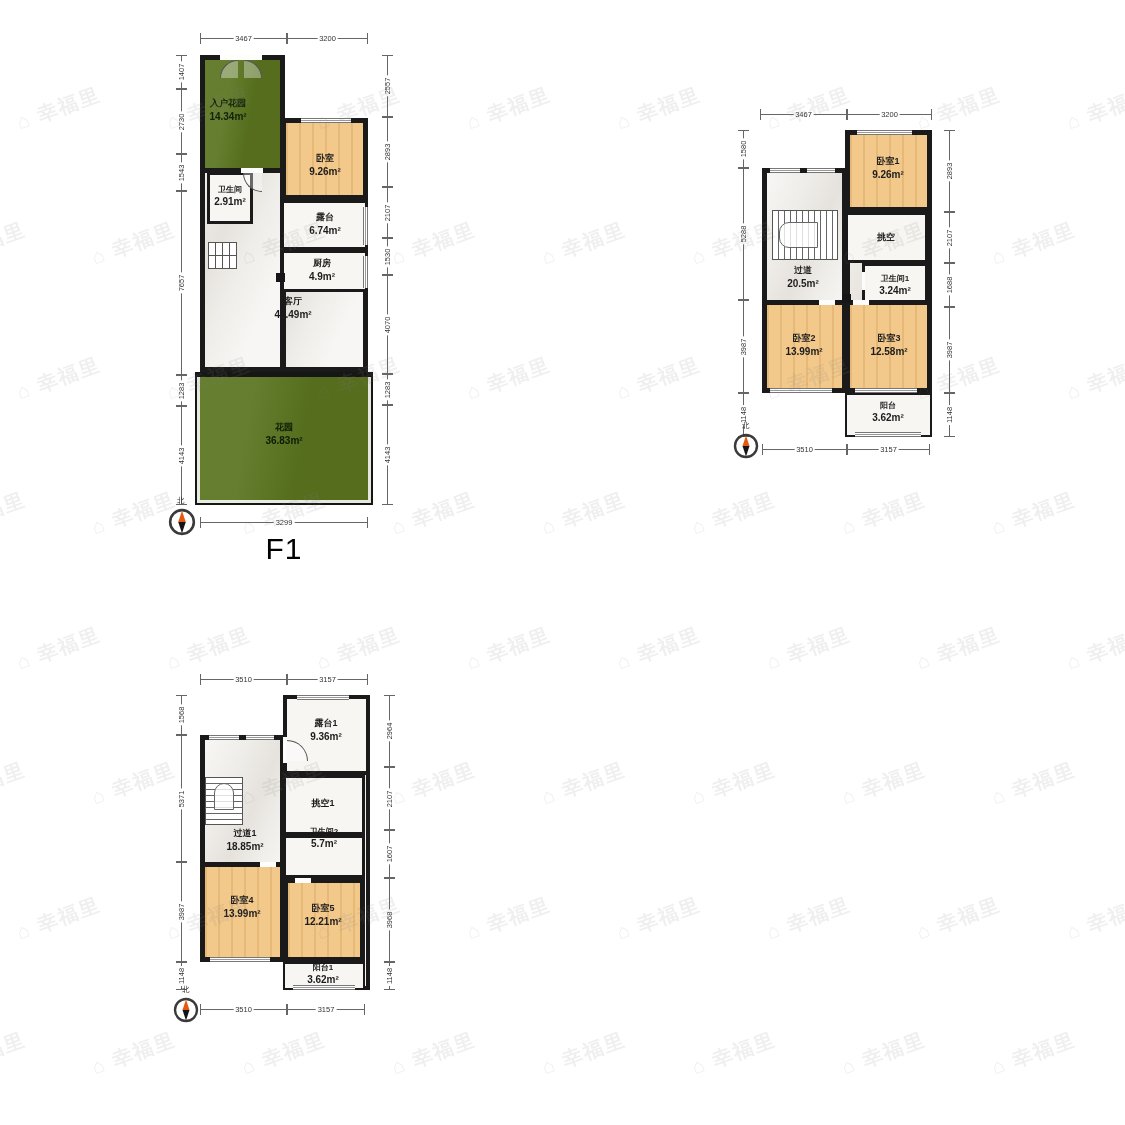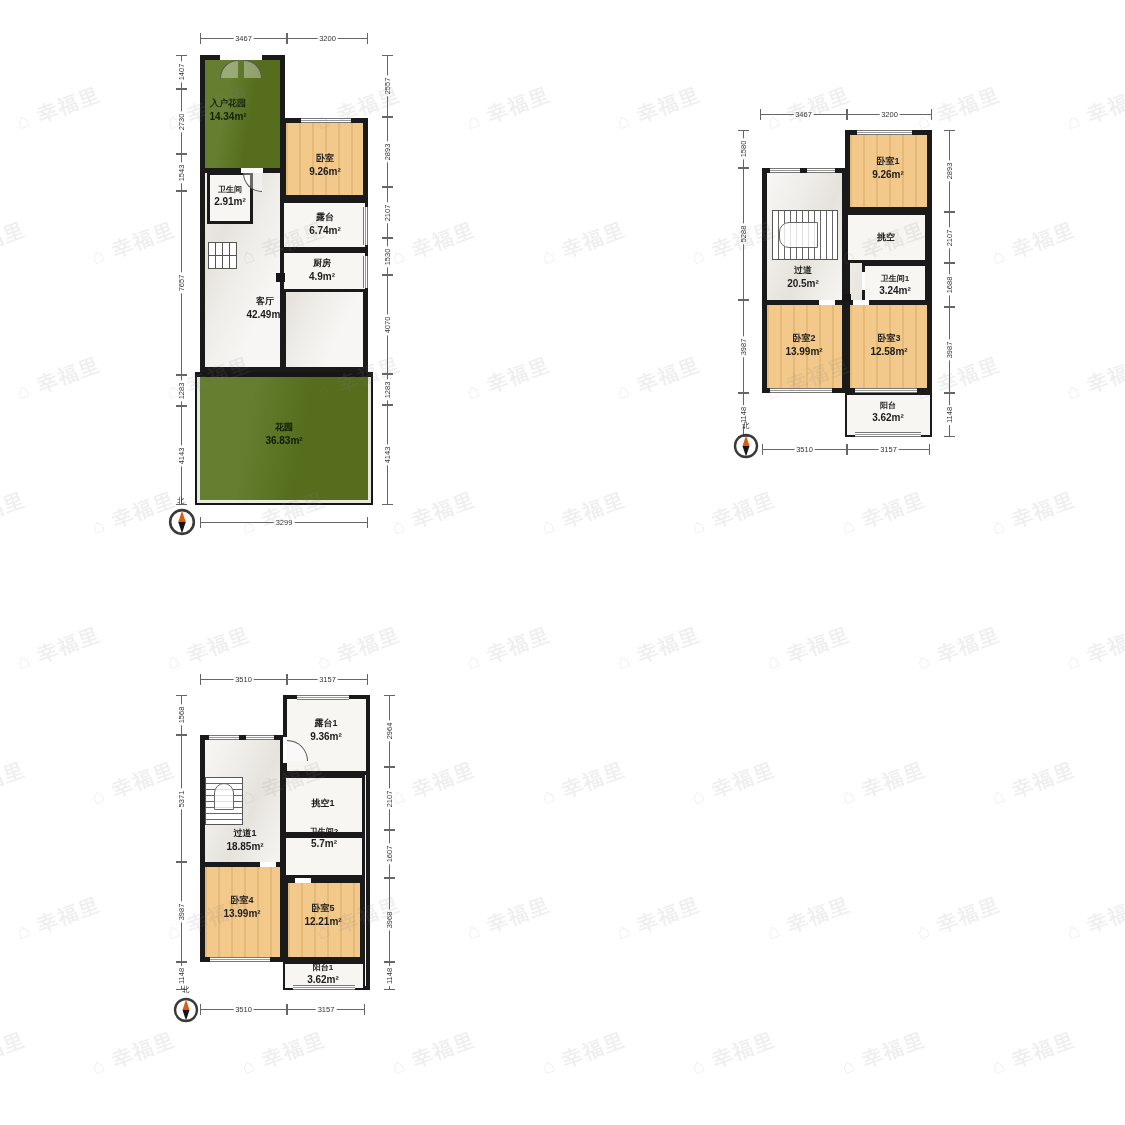--- a/index.html
+++ b/index.html
@@ -125,21 +125,21 @@
         <span class="ar">2.91m²</span>
       </div>
     <div class="rl" style="left:160px; top:194px;">
         <span>露台</span>
         <span class="ar">6.74m²</span>
       </div>
     <div class="rl" style="left:157px; top:240px;">
         <span>厨房</span>
         <span class="ar">4.9m²</span>
       </div>
-    <div class="rl" style="left:100px; top:278px;">
+    <div class="rl" style="left:128px; top:278px;">
         <span>客厅</span>
         <span class="ar">42.49m²</span>
       </div>
     <div class="rl" style="left:119px; top:404px; color:#0e1a06;">
         <span>花园</span>
         <span class="ar">36.83m²</span>
       </div>
 
 
     <div class="hd" style="left:35px; top:2px; width:87px;">
@@ -241,20 +241,21 @@
         <span class="tk b"></span>
         <span class="n">4143</span>
       </div>
 
     <span class="north" style="left:12px; top:466px;">北</span>
     <svg class="compass" style="left:3px; top:478px;" width="28" height="28" viewBox="0 0 26 26">
         <circle cx="13" cy="13" r="11" fill="none" stroke="#3a3a3a" stroke-width="2.4"></circle>
         <polygon points="13,2.5 9.5,13 16.5,13" fill="#e2590f"></polygon>
         <polygon points="9.5,13 13,23.5 16.5,13" fill="#141414"></polygon>
       </svg>
+    <div class="flabel" style="left:35px; width:168px; top:502px;">F1</div>
   </div>
 
   <div class="plan" style="left:715px; top:100px; width:250px; height:390px;">
     <div class="shell floor-tex b5" style="left:130px; top:30px; width:87px; height:307px;"></div>
     <div class="shell floor-tex b5" style="left:47px; top:68px; width:85px; height:225px;"></div>
     <div class="room wood b5" style="left:130px; top:30px; width:87px; height:82px;"></div>
     <div class="room wht b3" style="left:130px; top:112px; width:83px; height:51px;"></div>
     <div class="room wht b3" style="left:147px; top:163px; width:66px; height:47px;"></div>
     <div class="room wood b5" style="left:47px; top:200px; width:85px; height:93px;"></div>
     <div class="room wood b5" style="left:130px; top:200px; width:87px; height:93px;"></div>

